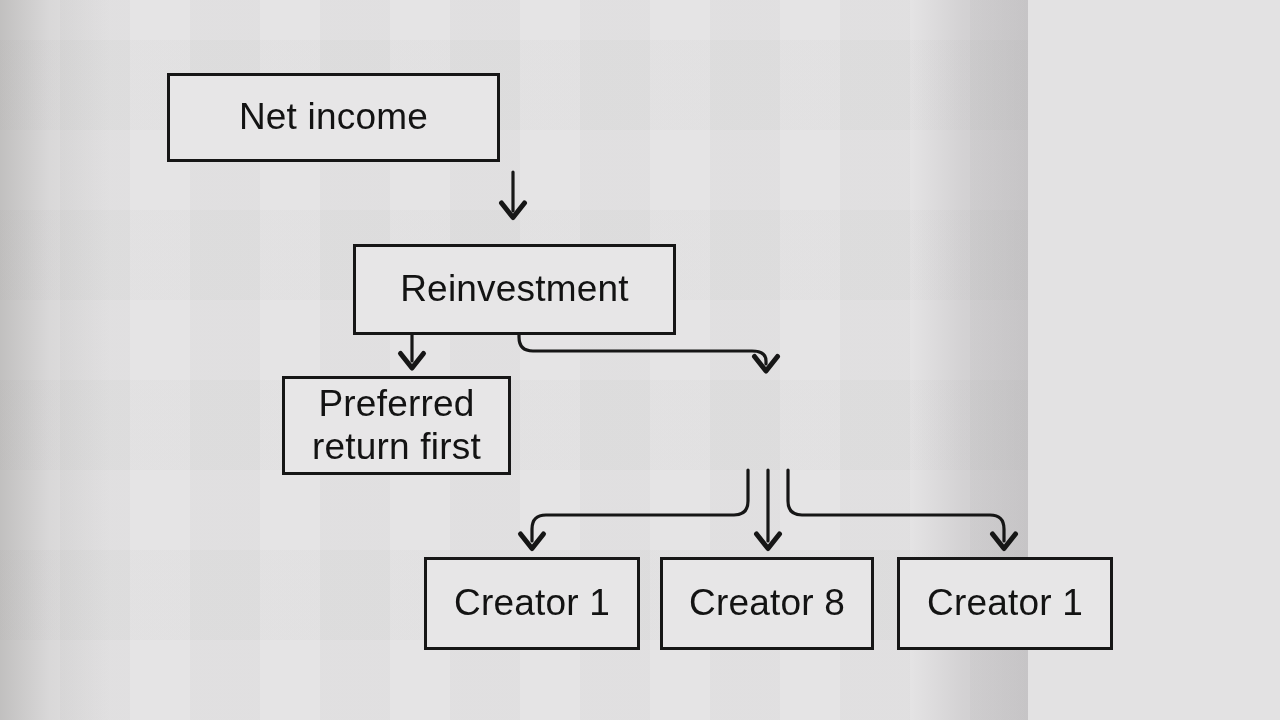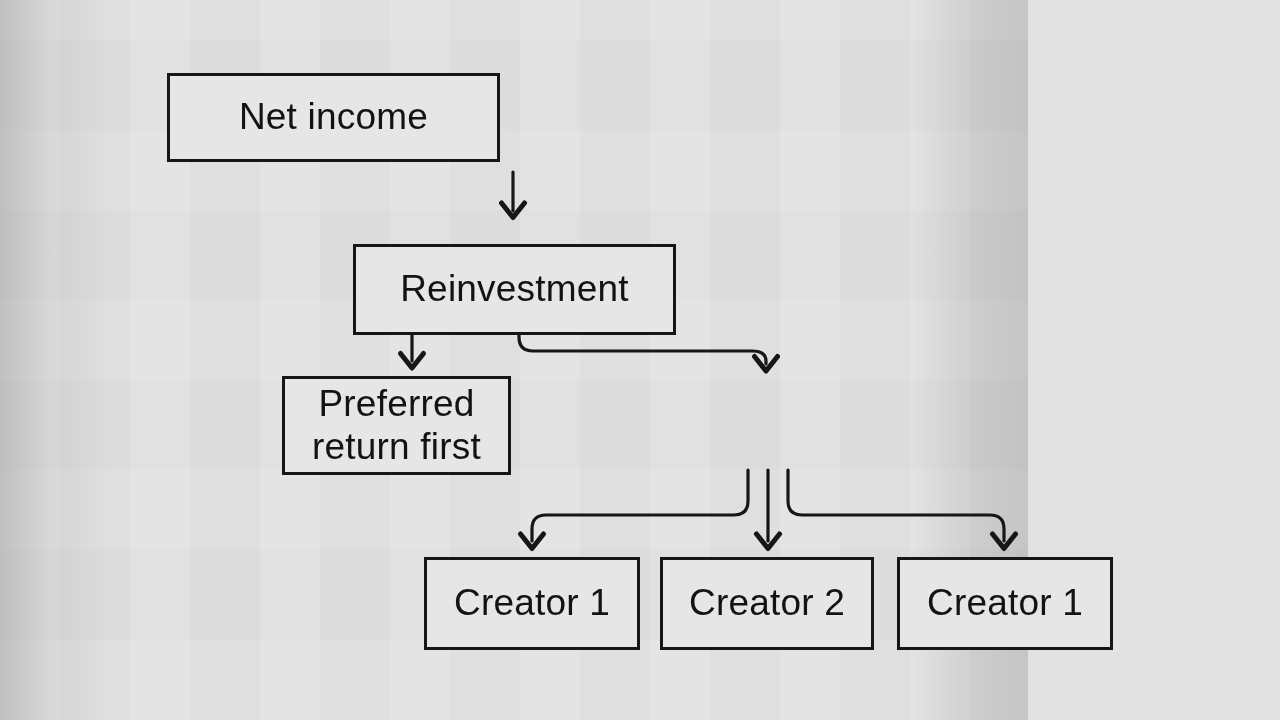--- a/index.html
+++ b/index.html
@@ -113,20 +113,20 @@
   <div class="node node-preferred">
     <span>Preferred return first</span>
   </div>
 
 
   <div class="node node-creator-1">
     <span>Creator 1</span>
   </div>
 
   <div class="node node-creator-2">
-    <span>Creator 2</span>
+    <span>Creator 8</span>
   </div>
 
   <div class="node node-creator-3">
     <span>Creator 1</span>
   </div>
 
 </div>
 
 </body></html>

